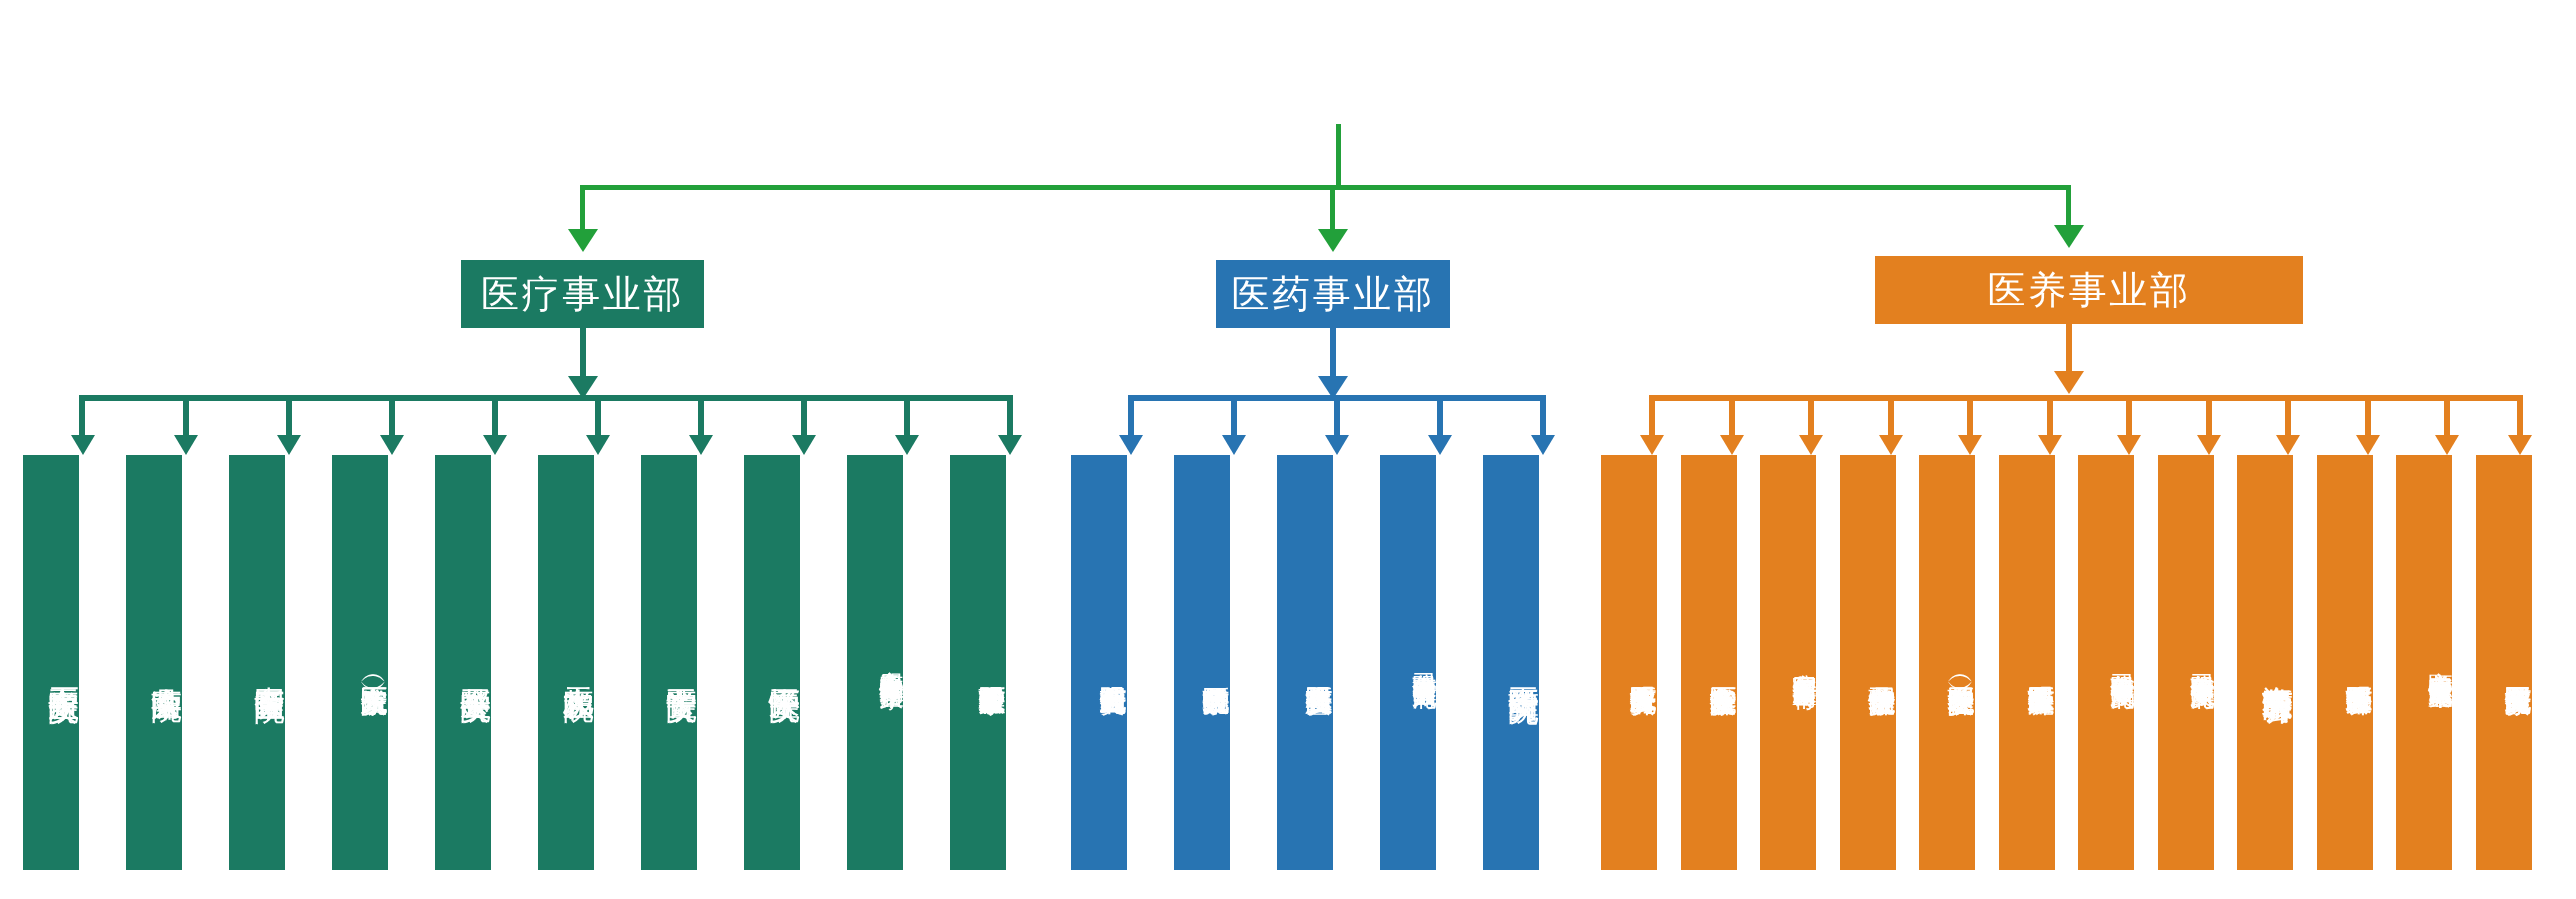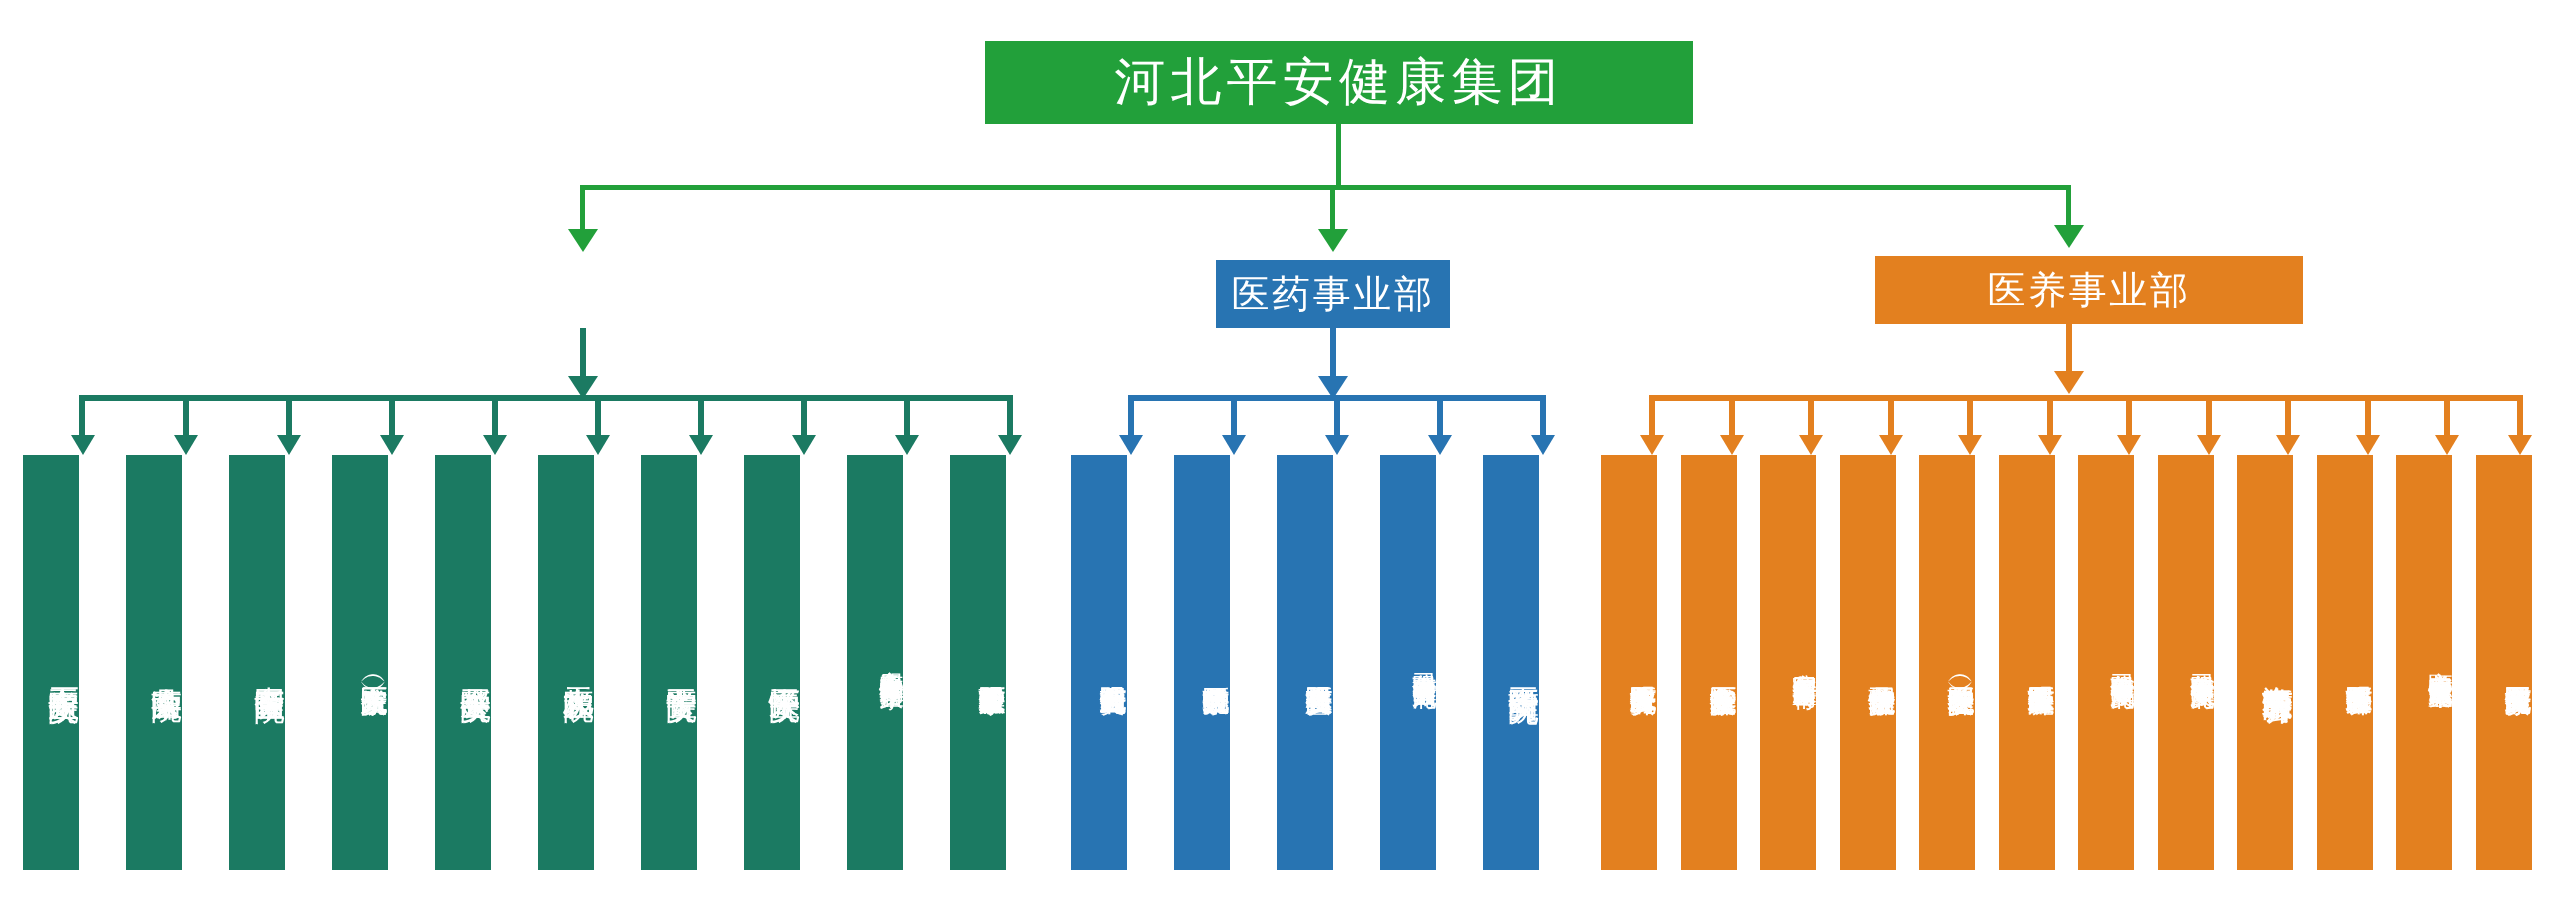--- a/index.html
+++ b/index.html
@@ -86,35 +86,35 @@
     width: 0; height: 0;
     border-left: 12.2px solid transparent;
     border-right: 12.2px solid transparent;
   }
 </style>
 </head>
 <body>
 
 <div id="canvas">
 
-  <div class="box root-box">河北平安健康集团</div>
 
   <div class="vline" style="left:1336px; top:124px; width:5.2px; height:63px; background:#22A03A;"></div>
 
   <div class="hline" style="left:580px; top:185px; width:1491px; height:5.2px; background:#22A03A;"></div>
 
   <div class="vline" style="left:580px; top:185px; width:5.2px; height:45px; background:#22A03A;"></div>
   <div class="arrow-head" style="left:568px; top:229px; border-top:23px solid #22A03A;"></div>
 
   <div class="vline" style="left:1330px; top:185px; width:5.2px; height:45px; background:#22A03A;"></div>
   <div class="arrow-head" style="left:1318px; top:229px; border-top:23px solid #22A03A;"></div>
 
   <div class="vline" style="left:2066px; top:185px; width:5.2px; height:42px; background:#22A03A;"></div>
   <div class="arrow-head" style="left:2054px; top:225px; border-top:23px solid #22A03A;"></div>
 
+  <div class="box div-box div-medical">医疗事业部</div>
   <div class="box div-box div-elder">医养事业部</div>
   <div class="box div-box div-pharma">医药事业部</div>
 
   <div class="vline" style="left:580px; top:328px; width:6.1px; height:49px; background:#1B7A62;"></div>
   <div class="arrow-head" style="left:568px; top:376px; border-top:23px solid #1B7A62;"></div>
   <div class="hline" style="left:79px; top:395px; width:933px; height:6.1px; background:#1B7A62;"></div>
 
   <div class="vline" style="left:1330px; top:328px; width:6.1px; height:49px; background:#2874B2;"></div>
   <div class="arrow-head" style="left:1318px; top:376px; border-top:23px solid #2874B2;"></div>
   <div class="hline" style="left:1128px; top:395px; width:417px; height:6.1px; background:#2874B2;"></div>

